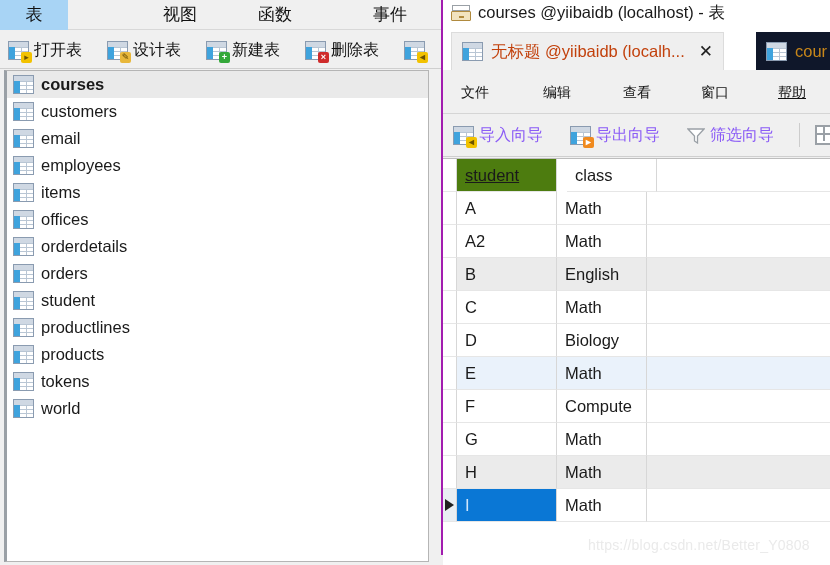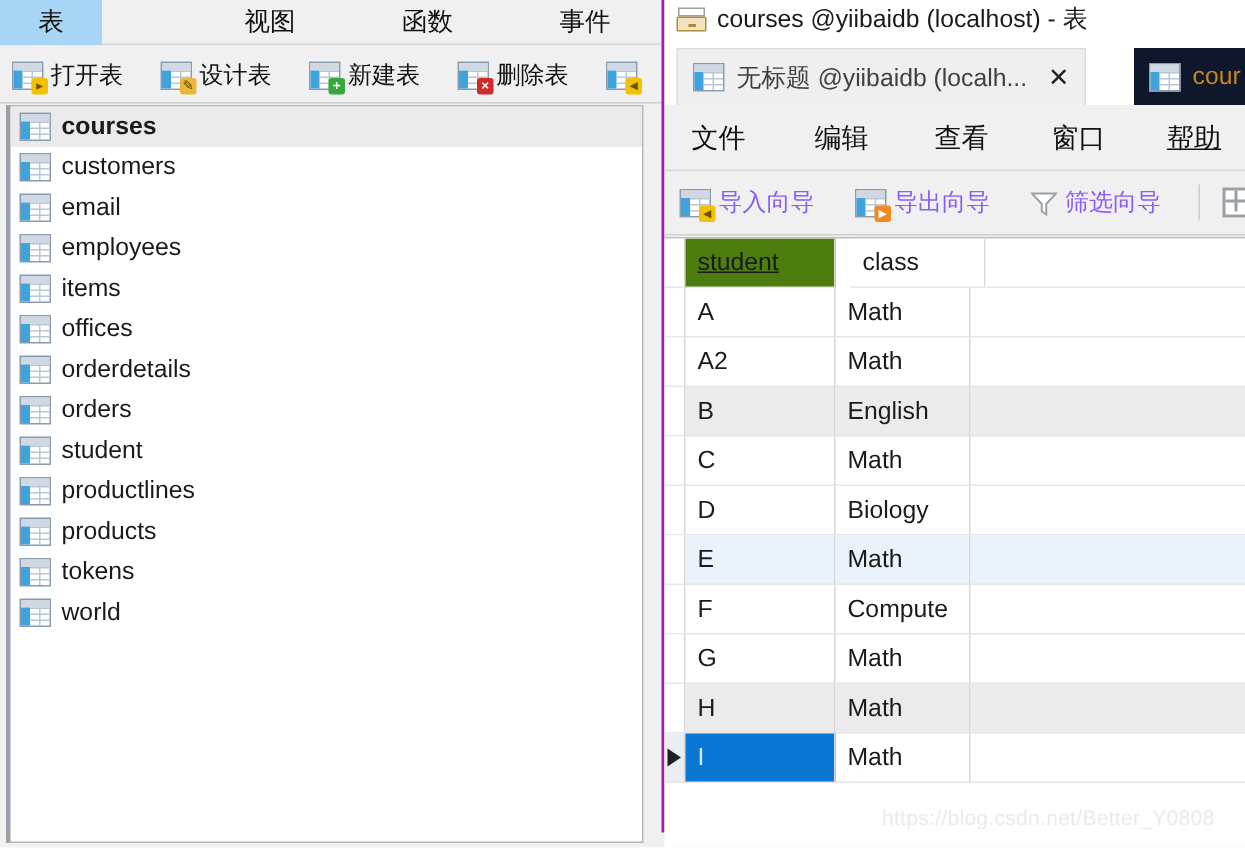--- a/index.html
+++ b/index.html
@@ -86,28 +86,28 @@
   .fw-tabstrip {
     position:absolute; left:0; top:26px; width:397px; height:44px;
     background:#ffffff;
   }
   .fw-tab {
     position:absolute; top:6px; height:38px; display:flex; align-items:center; gap:8px;
     padding:0 10px; background:#0f172a;
   }
   .fw-tab.active { background:#efefef; border:1px solid #dcdcdc; border-bottom:none; }
   .fw-tab-label { font-size:16.5px; color:#1a1a1a; white-space:nowrap; }
-  .fw-tab.active .fw-tab-label { color:#404040; }
+  .fw-tab.active .fw-tab-label { color:#c2410c; }
   .fw-tab-close { font-size:17px; color:#222; margin-left:6px; cursor:pointer; }
 
   .fw-menubar {
     position:absolute; left:0; top:70px; width:397px; height:44px;
     background:#f0f0f0; border-bottom:1px solid #d5d5d5;
   }
-  .fw-menu { position:absolute; top:10px; height:24px; line-height:24px; font-size:18px; color:#111; }
+  .fw-menu { position:absolute; top:10px; height:24px; line-height:24px; font-size:14px; color:#111; }
 
   .fw-toolbar {
     position:absolute; left:0; top:114px; width:397px; height:43px;
     background:#f0f0f0; border-bottom:1px solid #cfcfcf;
   }
   .fw-tb-item { position:absolute; top:7px; height:28px; display:flex; align-items:center; gap:5px; }
   .fw-tb-label { font-size:16px; color:#8b5cf6; white-space:nowrap; }
 
   .funnelicon { position:relative; width:18px; height:17px; flex:0 0 auto; }
   .funnelicon svg { display:block; }
@@ -156,21 +156,21 @@
 </head>
 <body>
 
 <div id="app">
 
   <div id="back-window">
 
     <div class="back-tabstrip">
       <div class="back-tab sel" style="left:0px;width:68px;"><span>表</span></div>
       <div class="back-tab" style="left:150px;width:60px;"><span>视图</span></div>
-      <div class="back-tab" style="left:255px;width:60px;"><span>函数</span></div>
+      <div class="back-tab" style="left:245px;width:60px;"><span>函数</span></div>
       <div class="back-tab" style="left:360px;width:60px;"><span>事件</span></div>
       <div class="back-tab" style="left:465px;width:60px;"><span>查询</span></div>
     </div>
 
     <div class="back-toolbar">
       <div class="tb-item" style="left:8px;">
         <span class="tblicon">
           <span class="frame"></span>
             <span class="hdr"></span>
             <span class="colA"></span>

